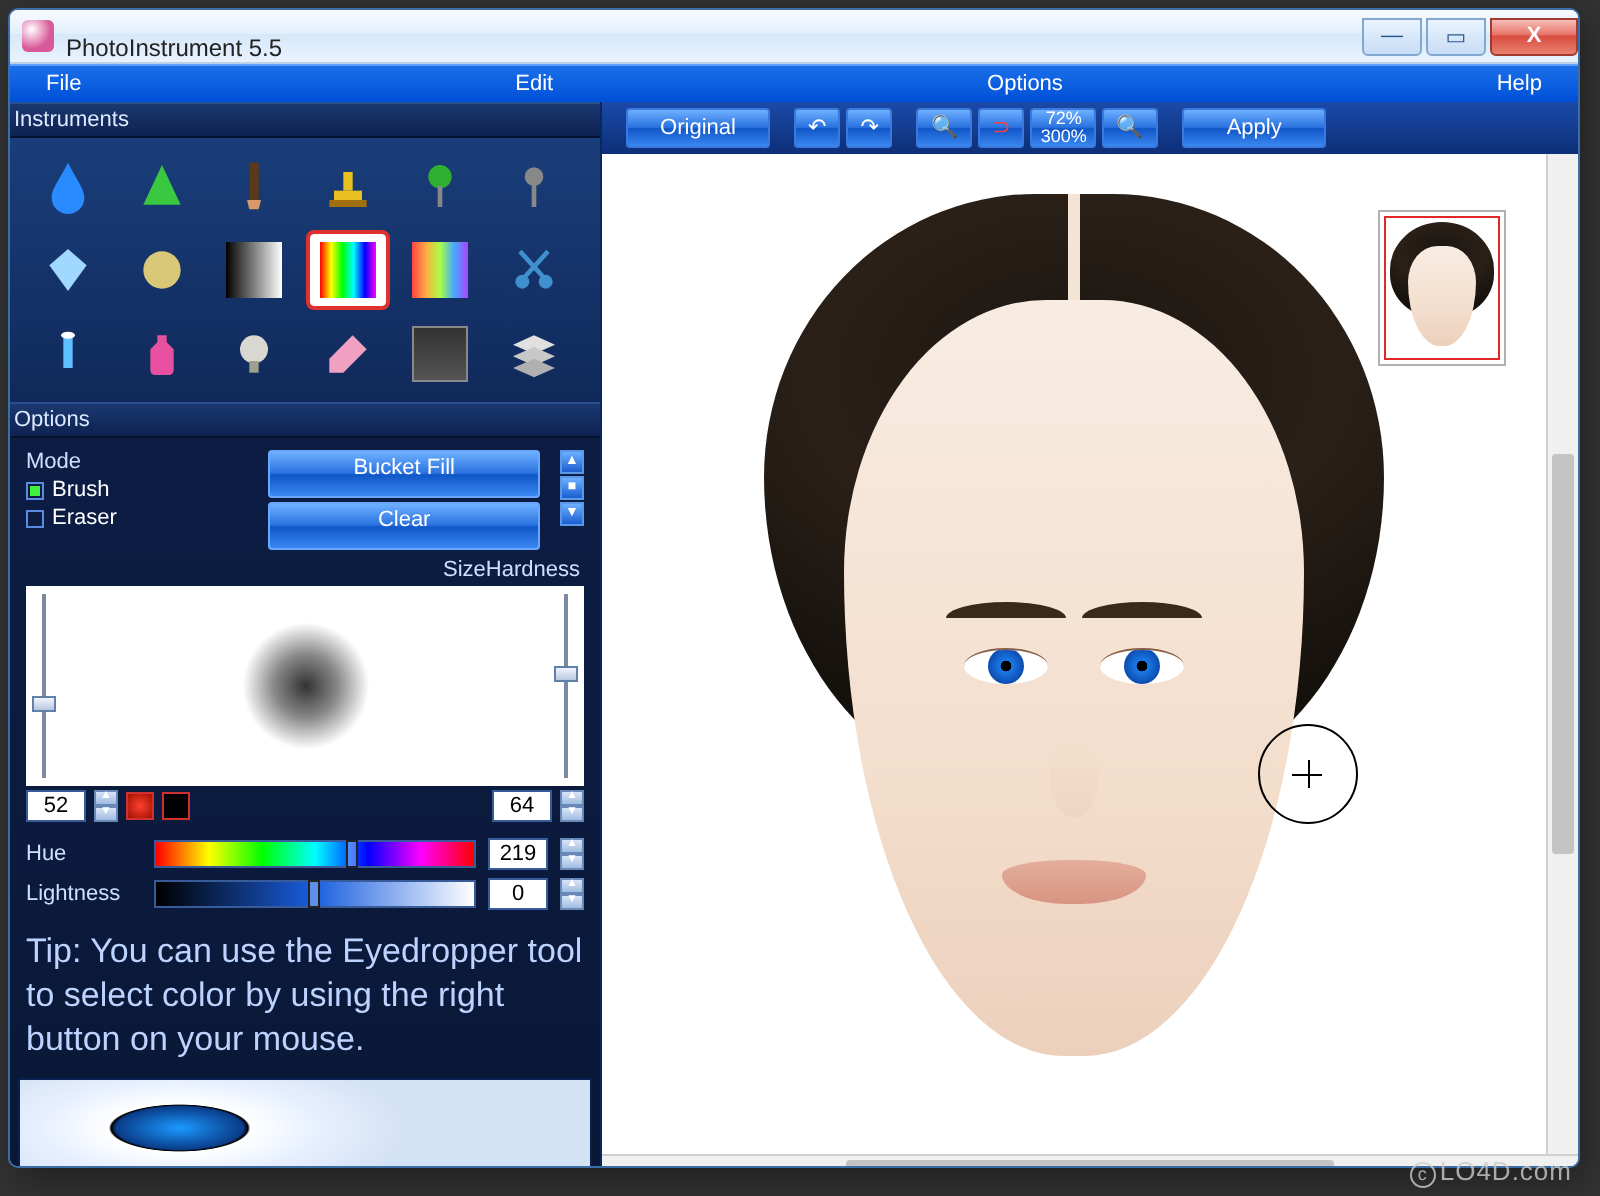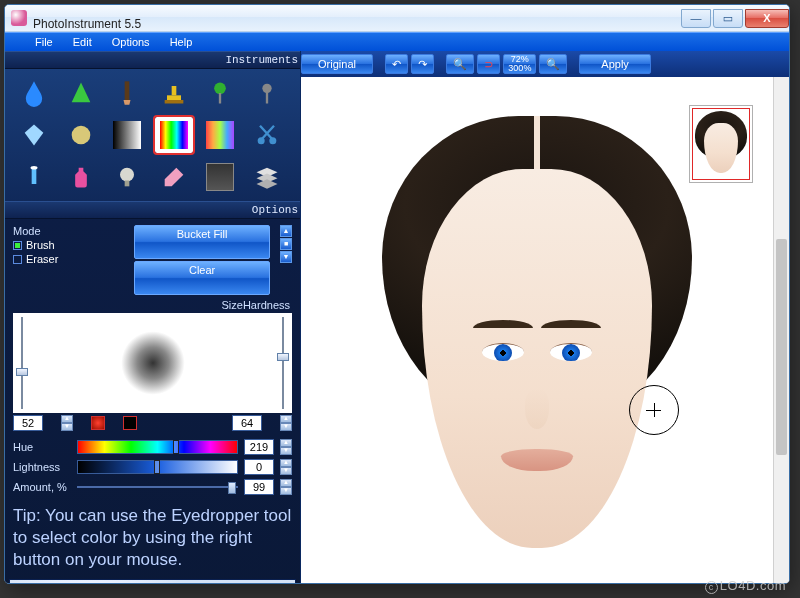--- a/index.html
+++ b/index.html
@@ -5,67 +5,67 @@
 * { box-sizing: border-box; margin: 0; padding: 0; }
 body { font-family: "Segoe UI", Tahoma, sans-serif; font-size: 11px; background: #333; width: 800px; height: 598px; overflow: hidden; position: relative; }
 .shadow { position: absolute; top: 8px; left: 8px; right: 8px; bottom: 8px; background: #000; filter: blur(10px); opacity: 0.4; border-radius: 4px; }
 .window { position: absolute; top: 4px; left: 4px; right: 10px; bottom: 14px; background: #fff; border: 1px solid #3a6ea5; border-radius: 5px; overflow: hidden; display: flex; flex-direction: column; }
 .titlebar { height: 28px; background: linear-gradient(#f7fbff,#e4effc 45%,#d7e8fa 46%,#e8f2fd); display: flex; align-items: center; padding: 0 0 0 6px; border-bottom: 1px solid #b9d1ea; }
 .titlebar .appicon { width: 16px; height: 16px; border-radius: 3px; background: radial-gradient(circle at 30% 30%, #fff, #d95a9a 60%); margin-right: 6px; }
 .titlebar .title { flex: 1; font-size: 12px; color: #222; margin-top: 12px; }
 .winbtns { display: flex; }
 .winbtn { width: 30px; height: 19px; margin-left: 2px; border: 1px solid #82a8cf; border-radius: 0 0 3px 3px; background: linear-gradient(#eaf3fd,#c7ddf6); display: flex; align-items: center; justify-content: center; font-size: 11px; color: #2c5a8e; cursor: pointer; }
 .winbtn.close { width: 44px; background: linear-gradient(#f6bdb7,#e77066 45%,#d84b3e 46%,#e9806f); border-color: #a13a2f; color: #fff; font-weight: bold; }
-.menubar { height: 20px; background: linear-gradient(#1a6fe8,#0050d8); display: flex; align-items: stretch; padding: 0 20px; border-top: 1px solid #5ea0ff; }
+.menubar { height: 20px; background: linear-gradient(#1a6fe8,#0050d8); display: flex; align-items: stretch; padding: 0 8px; border-top: 1px solid #5ea0ff; justify-content: space-between; }
 .menubar span { color: #fff; padding: 3px 10px; cursor: pointer; font-size: 11px; }
 .appbody { flex: 1; display: flex; background: #0a1530; }
 .sidebar { width: 296px; background: linear-gradient(#0d1f4a,#0a1836); display: flex; flex-direction: column; color: #fff; border-right: 1px solid #0a2860; }
-.panelhdr { text-align: right; font-size: 11px; padding: 2px; color: #dfe9ff; background: linear-gradient(#1a3870,#0e2250); border-top: 1px solid #2a4f90; border-bottom: 1px solid #06122e; font-family: Liberation Mono, monospace; }
+.panelhdr { text-align: left; font-size: 11px; padding: 2px; color: #dfe9ff; background: linear-gradient(#1a3870,#0e2250); border-top: 1px solid #2a4f90; border-bottom: 1px solid #06122e; }
 .instruments { background: linear-gradient(#1a3e7a,#10295a); padding: 6px 10px; display: grid; grid-template-columns: repeat(6, 1fr); gap: 6px 4px; }
 .tool { width: 38px; height: 36px; display: flex; align-items: center; justify-content: center; border-radius: 2px; cursor: pointer; }
 .tool.sel { background: #fff; outline: 2px solid #e03030; }
 .tool svg, .tool .ico { width: 28px; height: 28px; }
 .colorize { padding: 6px 8px 4px; }
 .moderow { display: flex; gap: 8px; }
 .modecol { flex: 1; }
 .chk { display: flex; align-items: center; gap: 4px; margin: 2px 0; }
 .chk .box { width: 9px; height: 9px; border: 1px solid #5b8be0; background: #0c1c40; }
 .chk.on .box { background: #3cf03c; box-shadow: inset 0 0 0 1px #0c1c40; }
 .modebtns { flex: 1.2; display: flex; flex-direction: column; gap: 2px; }
-.bluebtn { height: 34px; background: linear-gradient(#6db0ff,#2a72e0 48%,#1056c8 52%,#3a87f0); border: 1px solid #6aa8ff; border-radius: 2px; color: #fff; text-align: center; font-size: 11px; line-height: 16px; cursor: pointer; }
+.bluebtn { height: 24px; background: linear-gradient(#6db0ff,#2a72e0 48%,#1056c8 52%,#3a87f0); border: 1px solid #6aa8ff; border-radius: 2px; color: #fff; text-align: center; font-size: 11px; line-height: 16px; cursor: pointer; }
 .arrowcol { width: 12px; display: flex; flex-direction: column; gap: 1px; margin-left: 2px; }
 .arrowcol div { height: 12px; background: linear-gradient(#6db0ff,#1a5ed0); border: 1px solid #5c98e8; font-size: 7px; color: #fff; text-align: center; line-height: 10px; cursor: pointer; }
 .brushprev { margin-top: 4px; }
 .brushrow { display: flex; justify-content: flex-end; font-size: 11px; color: #cfe0ff; padding: 0 2px; }
 .brushcanvas { height: 100px; background: #fff; margin: 2px 0; position: relative; display: flex; }
 .brushblob { position: absolute; left: 50%; top: 50%; width: 64px; height: 64px; transform: translate(-50%,-50%); border-radius: 50%; background: radial-gradient(circle,#333 0%,#888 35%,rgba(255,255,255,0) 70%); }
 .vslider { width: 18px; background: #fff; position: relative; }
 .vslider .track { position: absolute; left: 8px; top: 4px; bottom: 4px; width: 2px; background: #7a8aa0; }
 .vslider .thumb { position: absolute; left: 3px; width: 12px; height: 8px; background: linear-gradient(#f0f5ff,#b8c8e0); border: 1px solid #6080a8; }
-.valrow { display: flex; align-items: center; gap: 18px; margin-top: 2px; }
+.valrow { display: flex; align-items: center; gap: 4px; margin-top: 2px; }
 .numbox { width: 30px; height: 16px; background: #fff; color: #000; border: 1px solid #385c9a; text-align: center; font-size: 11px; line-height: 14px; }
 .spin { width: 12px; display: flex; flex-direction: column; }
 .spin div { height: 8px; background: linear-gradient(#d8e4f8,#a0bce0); border: 1px solid #6888b8; font-size: 6px; text-align: center; line-height: 5px; cursor: pointer; }
 .swatch { width: 14px; height: 14px; border: 1px solid #d03030; background: #000; }
 .swatch.red { background: radial-gradient(circle,#ff4030,#a01000); }
 .sliders { padding: 0 8px; }
 .slrow { display: flex; align-items: center; gap: 6px; margin: 4px 0; }
 .slrow .lbl { width: 58px; color: #cfe0ff; font-size: 11px; }
 .gradbar { flex: 1; height: 14px; border: 1px solid #385c9a; position: relative; }
 .gradbar .mark { position: absolute; top: -1px; bottom: -1px; width: 6px; border: 1px solid #222; background: rgba(255,255,255,0.3); }
 .hue { background: linear-gradient(90deg,#f00,#ff0,#0f0,#0ff,#00f,#f0f,#f00); }
 .sat { background: linear-gradient(90deg,#888,#1a5fe0); }
 .light { background: linear-gradient(90deg,#000,#1a5fe0,#fff); }
 .amount { flex: 1; height: 14px; position: relative; }
 .amount .track { position: absolute; left: 0; right: 0; top: 6px; height: 2px; background: #4a6aa8; }
 .amount .thumb { position: absolute; top: 2px; width: 8px; height: 12px; background: linear-gradient(#e0ecff,#a0bce0); border: 1px solid #5878a8; }
 .tip { padding: 6px 8px; font-size: 17px; color: #bcd2ff; line-height: 1.3; }
 .eyesbanner { margin: 2px 4px 4px; height: 50px; background: radial-gradient(ellipse 40% 80% at 28% 50%,#1a9aff 0%,#0a3c88 28%,#000 30%,#fff 31%,#e8f0ff 60%,#d4e2f5 100%), radial-gradient(ellipse 40% 80% at 72% 50%,#1a9aff 0%,#0a3c88 28%,#000 30%,transparent 31%); background-blend-mode: normal; border: 1px solid #0a2050; }
 .canvasarea { flex: 1; display: flex; flex-direction: column; background: #fff; }
-.canvastoolbar { height: 26px; background: linear-gradient(#1a4aa8,#0d2f78); display: flex; align-items: center; padding: 2px 0; gap: 3px; }
+.canvastoolbar { height: 26px; background: linear-gradient(#1a4aa8,#0d2f78); display: flex; align-items: center; padding: 2px 12px; gap: 3px; }
 .ctbtn { height: 20px; background: linear-gradient(#6db0ff,#2a72e0 48%,#1056c8 52%,#3a87f0); border: 1px solid #3a7ae0; border-radius: 2px; color: #fff; font-size: 11px; padding: 0 10px; line-height: 18px; cursor: pointer; display: flex; align-items: center; justify-content: center; }
 .ctbtn.ic { padding: 0 6px; }
 .ctbtn.zoom { font-size: 9px; line-height: 1; text-align: center; flex-direction: column; padding: 0 4px; }
 .canvasmain { flex: 1; display: flex; position: relative; background: #e8e8e8; }
 .imgview { flex: 1; background: #fff; position: relative; overflow: hidden; }
 .face { position: absolute; left: 50%; top: 48%; transform: translate(-50%,-50%); width: 310px; height: 440px; }
 .hair { position: absolute; top: 0; left: 0; right: 0; height: 68%; background: radial-gradient(ellipse 85% 60% at 50% 30%,#1a1410 0%,#2a2018 50%,#14100c 100%); border-radius: 50% 50% 46% 46% / 54% 54% 60% 60%; }
 .facepart { position: absolute; top: 12%; left: 13%; right: 13%; bottom: 2%; background: linear-gradient(#f8ece2,#f4dfce 60%,#ecd0bc); border-radius: 44% 44% 48% 48% / 36% 36% 64% 64%; }
 .part { position: absolute; top: 0; left: 49%; width: 2%; height: 30%; background: #f4e4d6; }
 .brow { position: absolute; width: 60px; height: 8px; background: #3a2a1a; border-radius: 50% 50% 0 0 / 100% 100% 0 0; top: 40%; }
@@ -309,32 +309,20 @@
           <div class="lbl">Lightness</div>
           <div class="gradbar light">
               <div class="mark" style="left:48%"></div>
             </div>
           <div class="numbox">0</div>
           <div class="spin">
               <div>▲</div>
               <div>▼</div>
             </div>
         </div>
-        <div class="slrow">
-          <div class="lbl">Amount, %</div>
-          <div class="amount">
-              <div class="track"></div>
-              <div class="thumb" style="left:94%"></div>
-            </div>
-          <div class="numbox">99</div>
-          <div class="spin">
-              <div>▲</div>
-              <div>▼</div>
-            </div>
-        </div>
       </div>
 
       <div class="tip">Tip: You can use the Eyedropper tool to select color by using the right button on your mouse.</div>
       <div class="eyesbanner"></div>
     </div>
 
     <div class="canvasarea">
       <div class="canvastoolbar">
         <div class="ctbtn" style="width:72px">Original</div>
         <div style="width:6px"></div>

